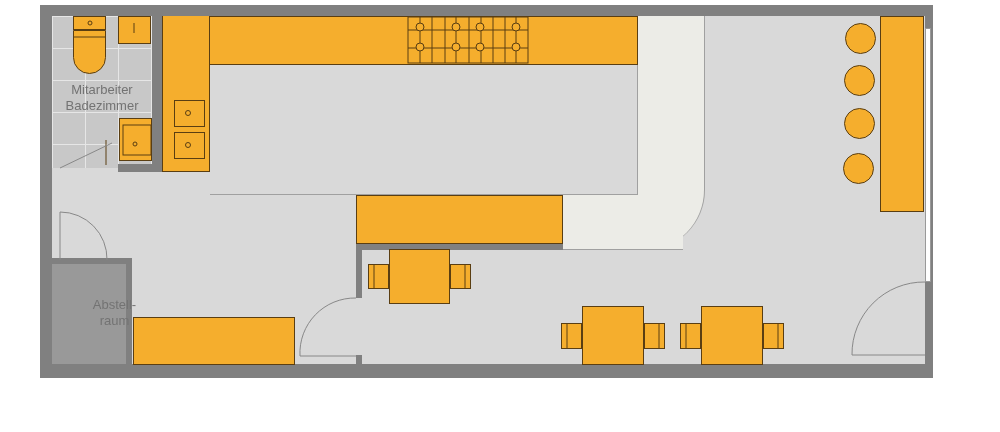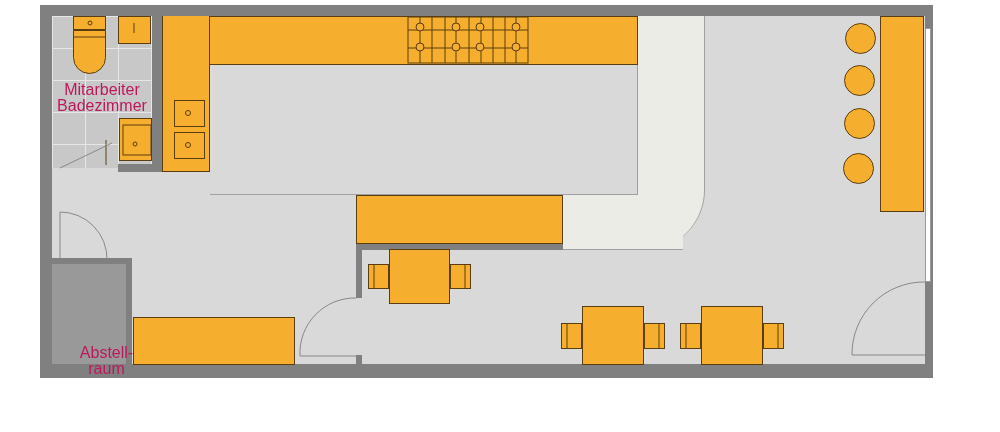--- a/index.html
+++ b/index.html
@@ -1,21 +1,21 @@
 <!DOCTYPE html>
 <html><head>
 <meta charset="utf-8">
 <style>
   html,body{margin:0;padding:0;background:#ffffff;}
   body{width:1000px;height:432px;position:relative;overflow:hidden;font-family:"Liberation Sans",sans-serif;}
   .abs{position:absolute;box-sizing:border-box;}
   .wall{background:#808080;}
   .floor{background:#d9d9d9;}
   .orange{background:#f5ae2d;border:1px solid #5a3e12;}
-  .label{position:absolute;font-size:16px;color:#be185d;text-align:center;line-height:16px;}
+  .label{position:absolute;font-size:13px;color:#737373;text-align:center;line-height:16px;}
   svg{position:absolute;left:0;top:0;}
 </style>
 </head>
 <body>
 
 <div class="abs wall" style="left:40px;top:5px;width:893px;height:373px;"></div>
 <div class="abs floor" style="left:52px;top:16px;width:873px;height:348px;"></div>
 
 <div class="abs" style="left:52px;top:16px;width:100px;height:152px;background:#c8c8c8;
   background-image:linear-gradient(#e6e6e6 1px,transparent 1px),linear-gradient(90deg,#e6e6e6 1px,transparent 1px);background-size:33px 32px;"></div>
@@ -41,21 +41,21 @@
 <div class="abs" style="left:563px;top:195px;width:120px;height:55px;background:#ecece7;border-bottom:1px solid #a0a0a0;"></div>
 <div class="abs" style="left:210px;top:65px;width:428px;height:130px;background:#d9d9d9;border-right:1px solid #a0a0a0;border-bottom:1px solid #a0a0a0;"></div>
 
 <div class="abs orange" style="left:356px;top:195px;width:207px;height:49px;"></div>
 <div class="abs wall" style="left:356px;top:244px;width:207px;height:6px;"></div>
 <div class="abs wall" style="left:356px;top:244px;width:6px;height:54px;"></div>
 <div class="abs wall" style="left:356px;top:355px;width:6px;height:12px;"></div>
 
 <div class="abs wall" style="left:52px;top:258px;width:80px;height:106px;"></div>
 <div class="abs" style="left:52px;top:264px;width:74px;height:100px;background:#999999;"></div>
-<div class="label" style="left:60px;top:297px;width:93px;margin-top:48px;">
+<div class="label" style="left:68px;top:297px;width:93px;">
   <div>Abstell-</div>
   <div>raum</div>
 </div>
 <div class="abs orange" style="left:133px;top:317px;width:162px;height:48px;"></div>
 
 <div class="abs orange" style="left:880px;top:16px;width:44px;height:196px;"></div>
 <div class="abs orange" style="left:845px;top:23px;width:31px;height:31px;border-radius:50%;"></div>
 <div class="abs orange" style="left:844px;top:65px;width:31px;height:31px;border-radius:50%;"></div>
 <div class="abs orange" style="left:844px;top:108px;width:31px;height:31px;border-radius:50%;"></div>
 <div class="abs orange" style="left:843px;top:153px;width:31px;height:31px;border-radius:50%;"></div>

